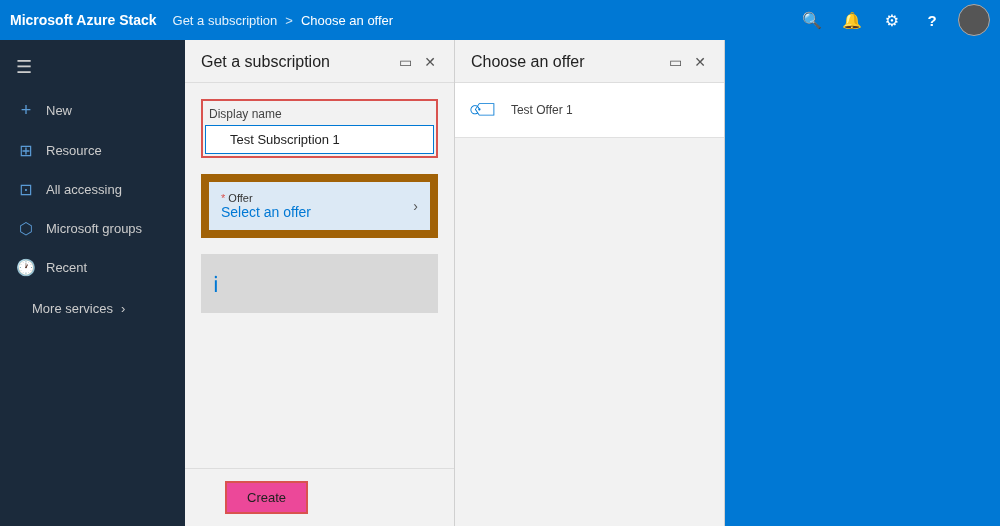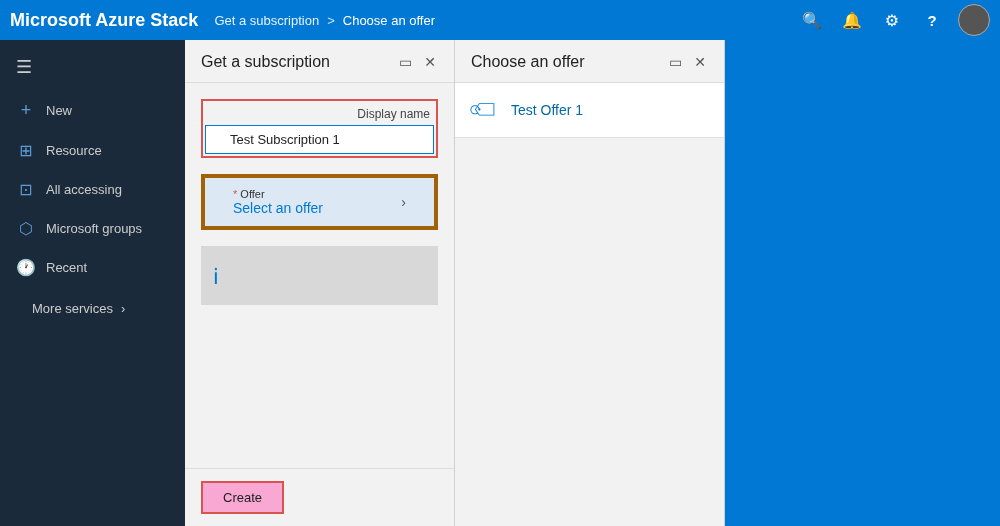--- a/index.html
+++ b/index.html
@@ -10,21 +10,21 @@
       display: flex;
       align-items: center;
       background: #0078d4;
       height: 40px;
       padding: 0 10px;
       position: relative;
       z-index: 100;
     }
     .topbar-brand {
       color: white;
-      font-size: 18px;
+      font-size: 14px;
       font-weight: 600;
       padding: 0 16px 0 0;
       white-space: nowrap;
     }
     .topbar-breadcrumb {
       display: flex;
       align-items: center;
       color: white;
       font-size: 13px;
       flex: 1;
@@ -153,37 +153,36 @@
     .panel-body {
       flex: 1;
       padding: 16px;
       overflow-y: auto;
     }
     .form-label {
       display: block;
       font-size: 12px;
       color: #444;
       margin-bottom: 4px;
-      text-align: right;
     }
     .form-input {
       width: 100%;
       padding: 6px 24px;
       border: 1px solid #0078d4;
       font-size: 13px;
       color: #222;
       background: white;
       outline: none;
     }
 
     
     .offer-selector {
-      border: 4px solid #a16207;
+      border: 8px solid #a16207;
       background: #dce9f5;
-      padding: 10px 28px;
+      padding: 10px 12px;
       display: flex;
       align-items: center;
       justify-content: space-between;
       cursor: pointer;
       margin-bottom: 16px;
     }
     .offer-label {
       font-size: 11px;
       color: #333;
     }
@@ -212,47 +211,48 @@
 
     
     .panel-footer {
       padding: 12px 16px;
       border-top: 1px solid #ddd;
       display: flex;
       align-items: center;
     }
     .create-btn {
       padding: 7px 20px;
-      background: #f9a8d4;
+      background: #ec4899;
       border: 2px solid #d9534f;
       color: #222;
       font-size: 13px;
       cursor: pointer;
       font-weight: 500;
+      margin-left: 24px;
     }
 
     
     .offer-item {
       display: flex;
       align-items: center;
       padding: 14px 16px;
       border-bottom: 1px solid #e0e0e0;
       cursor: pointer;
       background: white;
       gap: 12px;
     }
     .offer-tag-icon {
       color: #0078d4;
       font-size: 22px;
       transform: rotate(-45deg);
       display: inline-block;
     }
     .offer-item-name {
-      font-size: 14px;
-      color: #0369a1;
+      font-size: 12px;
+      color: #404040;
     }
 
     
     .blue-bg {
       flex: 1;
       background: #0078d4;
     }
 
     
     .display-name-wrapper {

